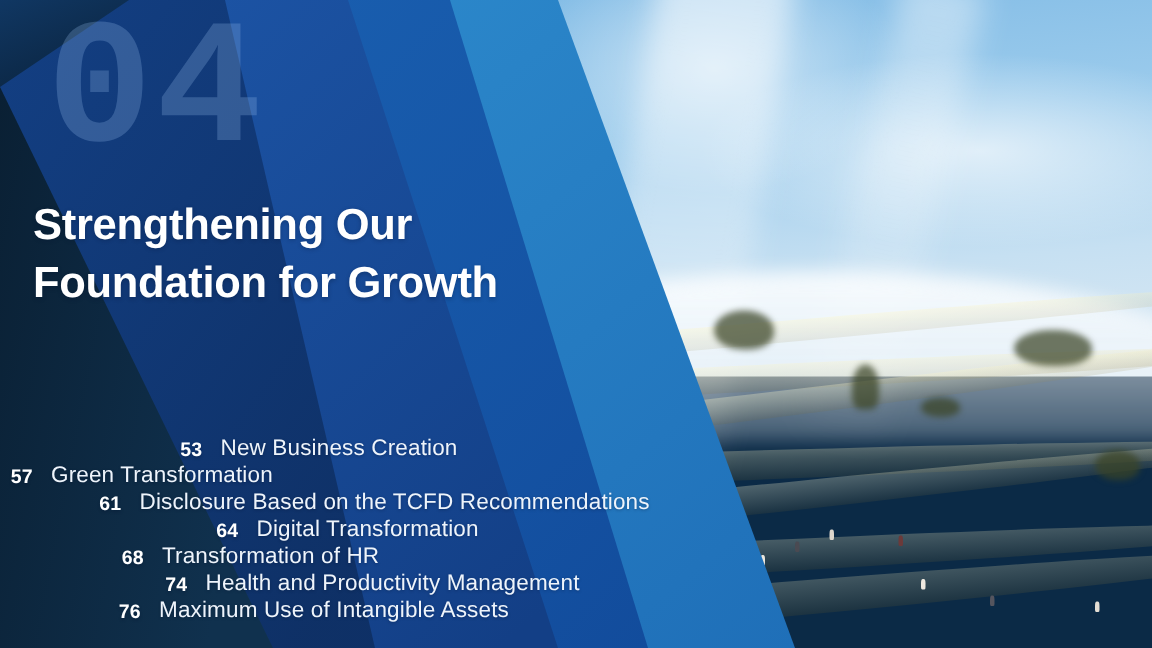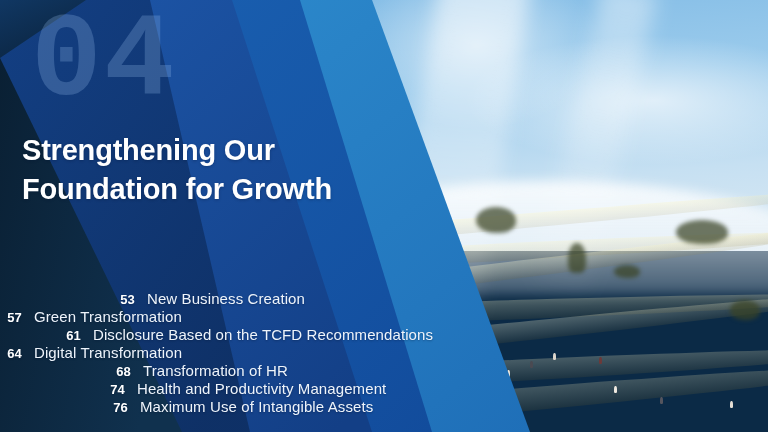--- a/index.html
+++ b/index.html
@@ -288,31 +288,31 @@
       <span class="toc-label">New Business Creation</span>
     </div>
     <div class="toc-row" style="">
       <span class="toc-num">57</span>
       <span class="toc-label">Green Transformation</span>
     </div>
     <div class="toc-row" style="padding-left:59px;">
       <span class="toc-num">61</span>
       <span class="toc-label">Disclosure Based on the TCFD Recommendations</span>
     </div>
-    <div class="toc-row" style="">
+    <div class="toc-row" style="padding-left:137px;">
       <span class="toc-num">64</span>
       <span class="toc-label">Digital Transformation</span>
     </div>
-    <div class="toc-row" style="padding-left:109px;">
+    <div class="toc-row" style="padding-left:74px;">
       <span class="toc-num">68</span>
       <span class="toc-label">Transformation of HR</span>
     </div>
     <div class="toc-row" style="padding-left:103px;">
       <span class="toc-num">74</span>
       <span class="toc-label">Health and Productivity Management</span>
     </div>
-    <div class="toc-row" style="padding-left:106px;">
+    <div class="toc-row" style="padding-left:72px;">
       <span class="toc-num">76</span>
       <span class="toc-label">Maximum Use of Intangible Assets</span>
     </div>
   </div>
 
 </div>
 
 </body></html>

